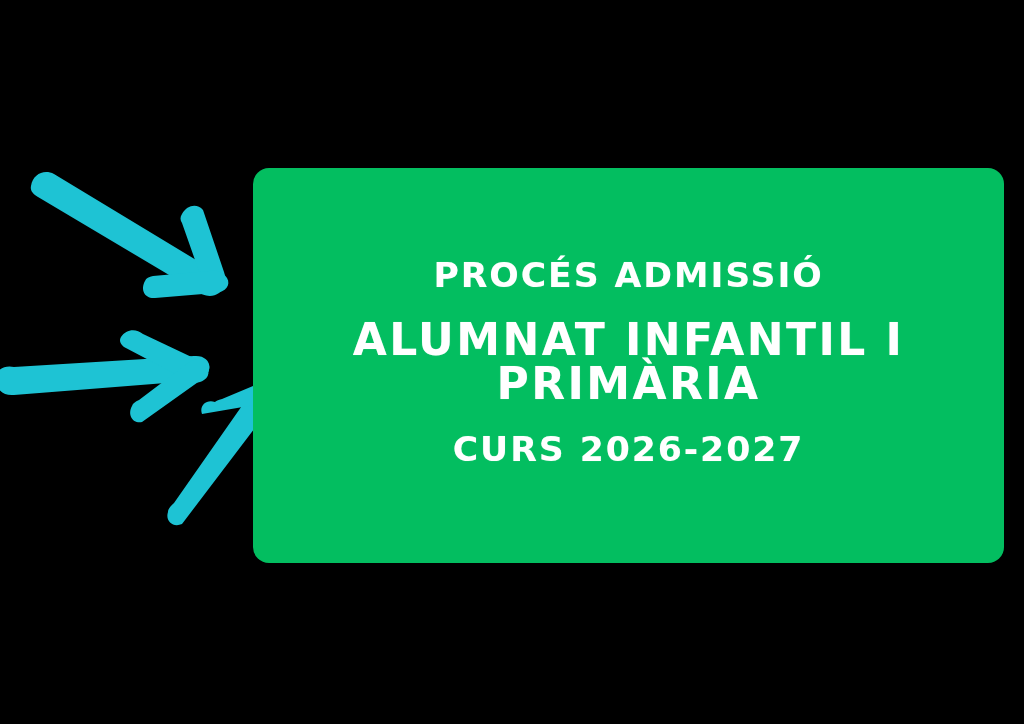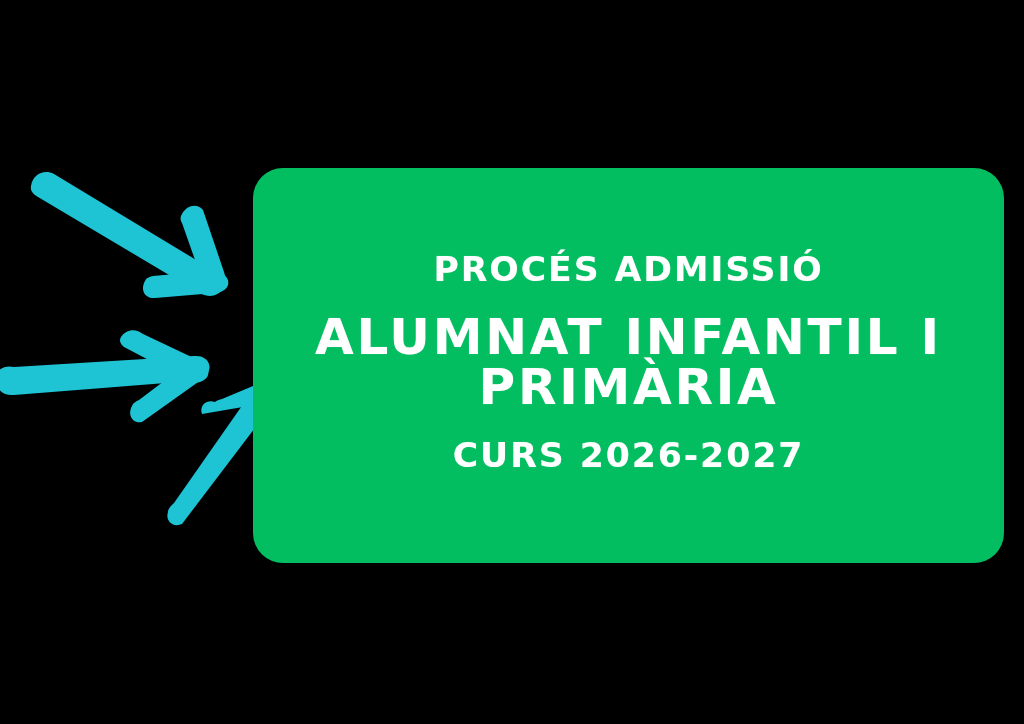--- a/index.html
+++ b/index.html
@@ -25,21 +25,21 @@
     top: 0;
     width: 1024px;
     height: 724px;
   }
   #callout-card {
     position: absolute;
     left: 253px;
     top: 168px;
     width: 751px;
     height: 395px;
-    border-radius: 30px;
+    border-radius: 16px;
     background: #03BE60;
     box-sizing: border-box;
     display: flex;
     flex-direction: column;
     align-items: center;
     justify-content: center;
   }
   .card-text-block {
     width: 100%;
     text-align: center;
@@ -55,21 +55,21 @@
     margin: 0;
     text-shadow: 0 0 1px rgba(255,255,255,0.35);
     -webkit-font-smoothing: antialiased;
   }
   .headline.line-1 {
     font-size: 34px;
     margin-bottom: 26px;
     transform: scaleX(1.02);
   }
   .headline.line-2 {
-    font-size: 50px;
+    font-size: 44px;
     margin-bottom: 26px;
     transform: scaleX(1.0);
   }
   .headline.line-3 {
     font-size: 34px;
     transform: scaleX(1.02);
   }
 </style>
 </head>
 <body>

